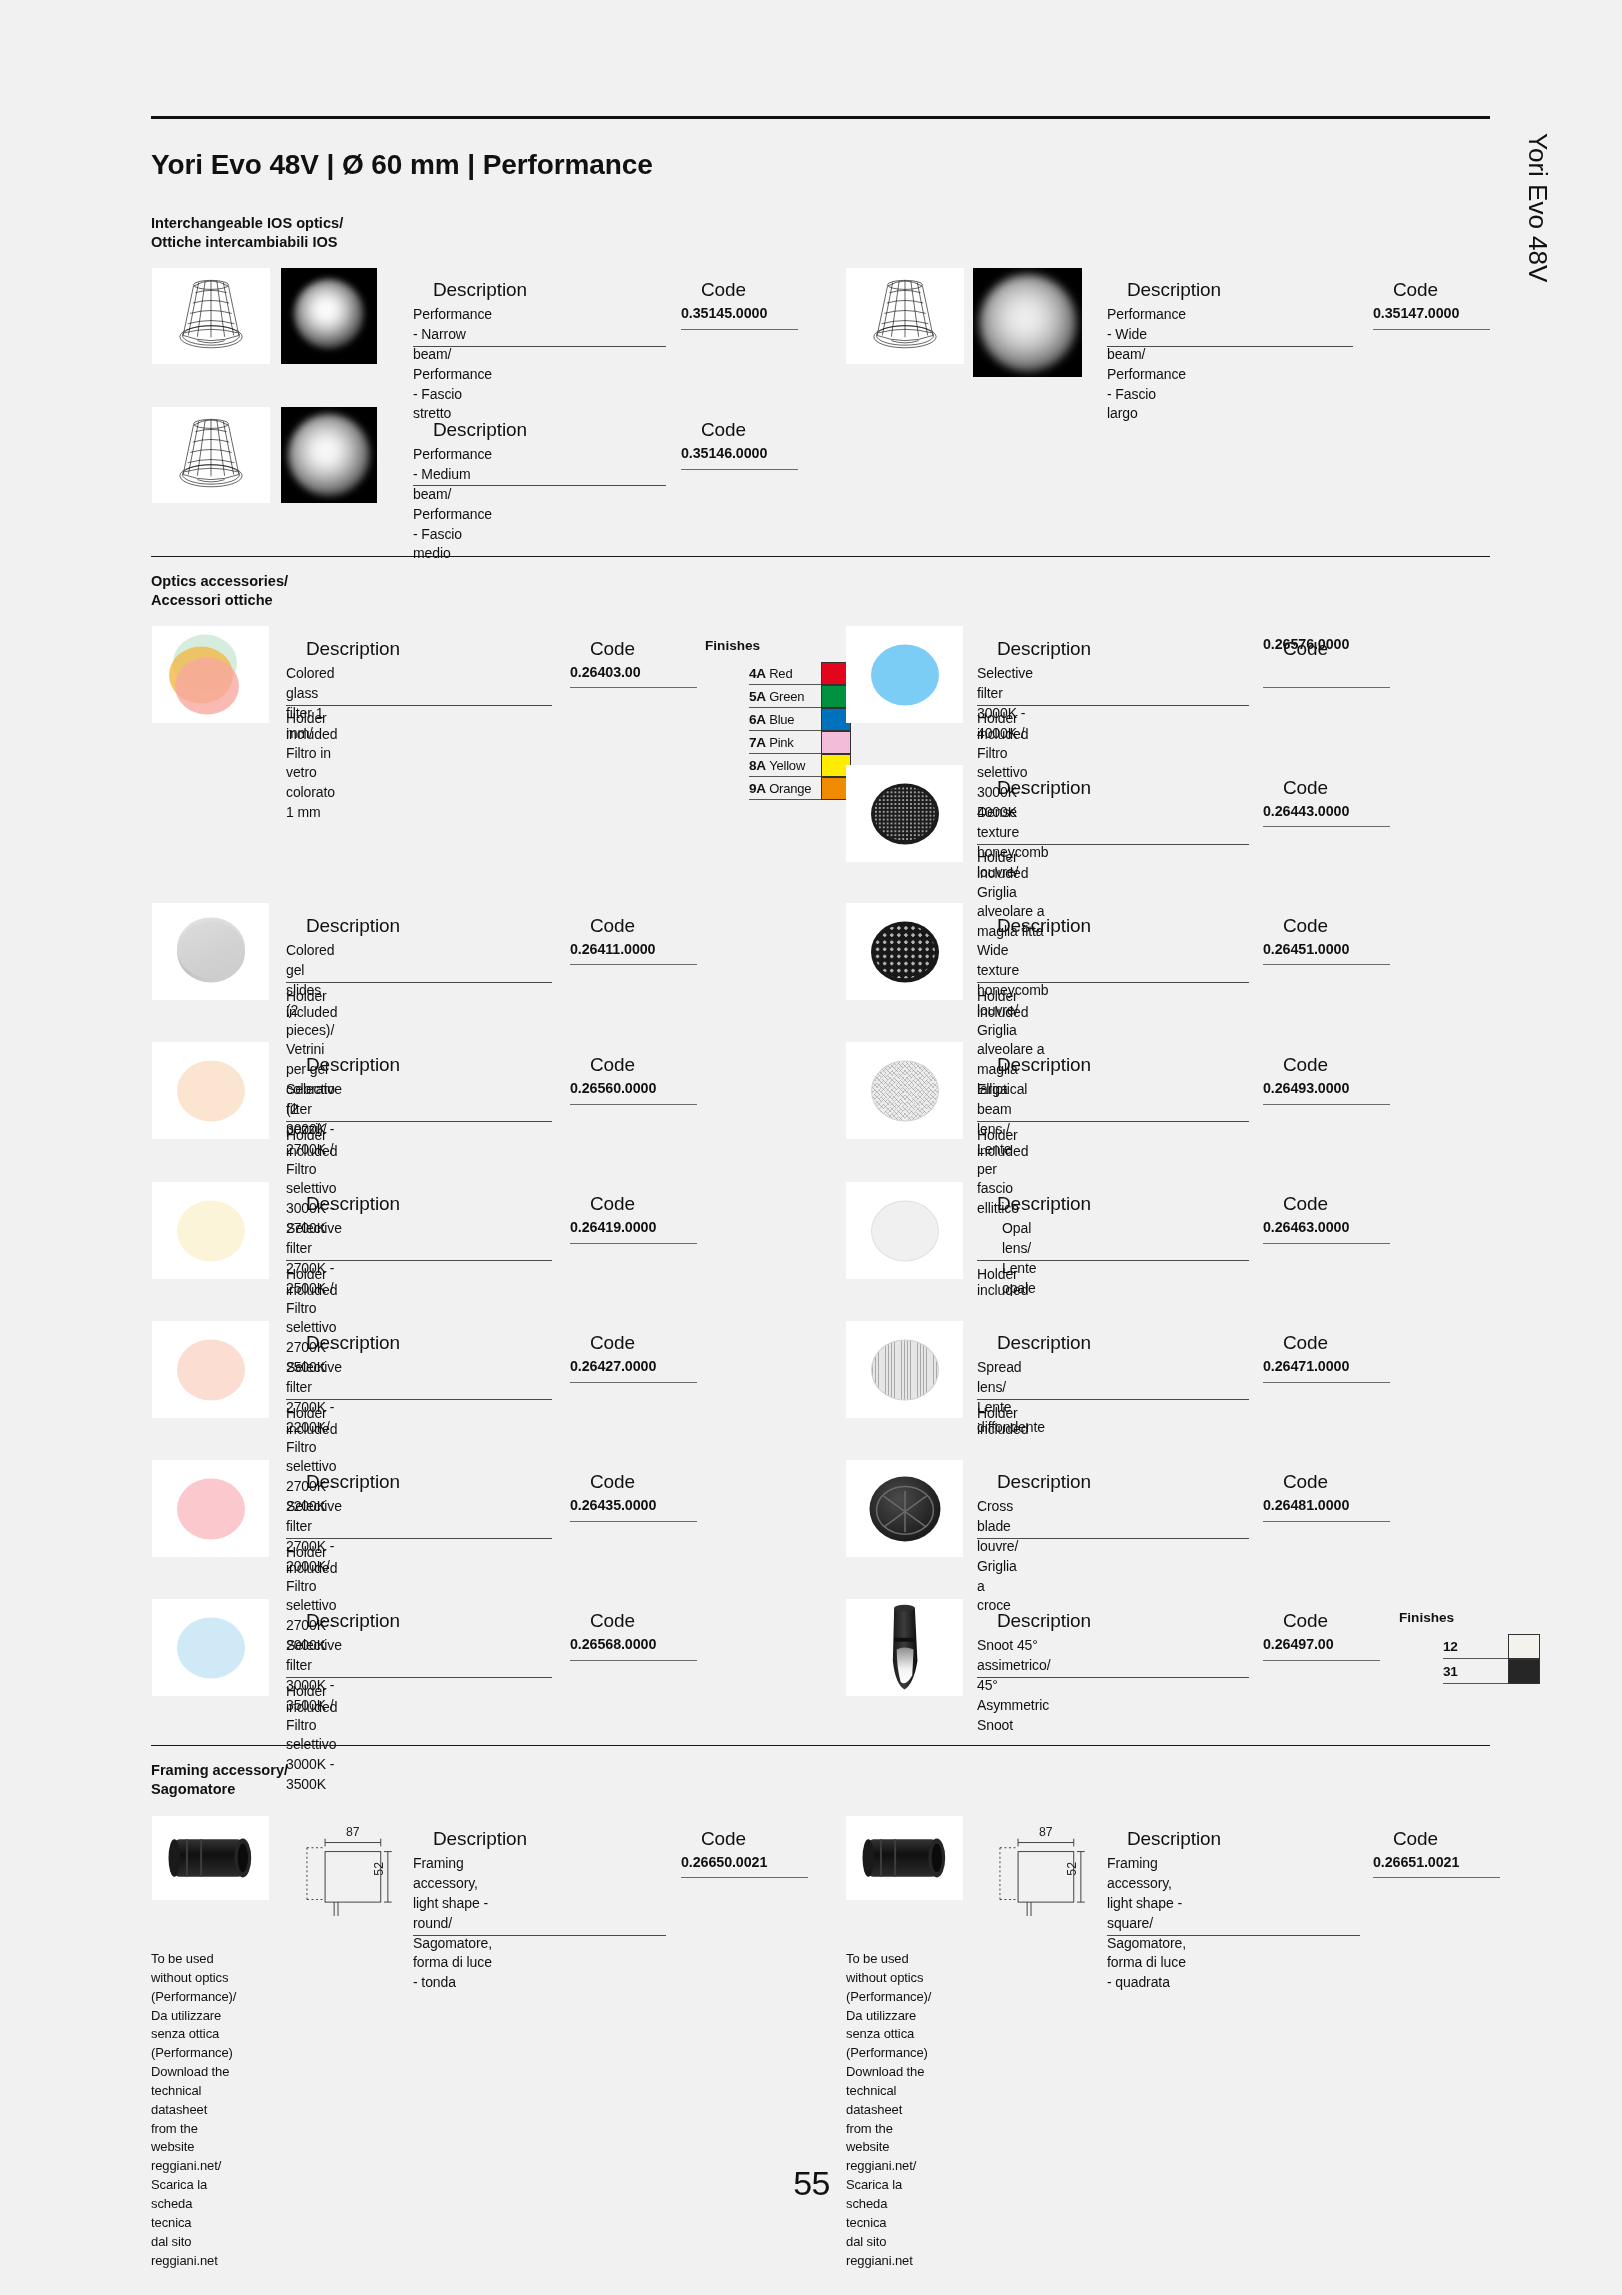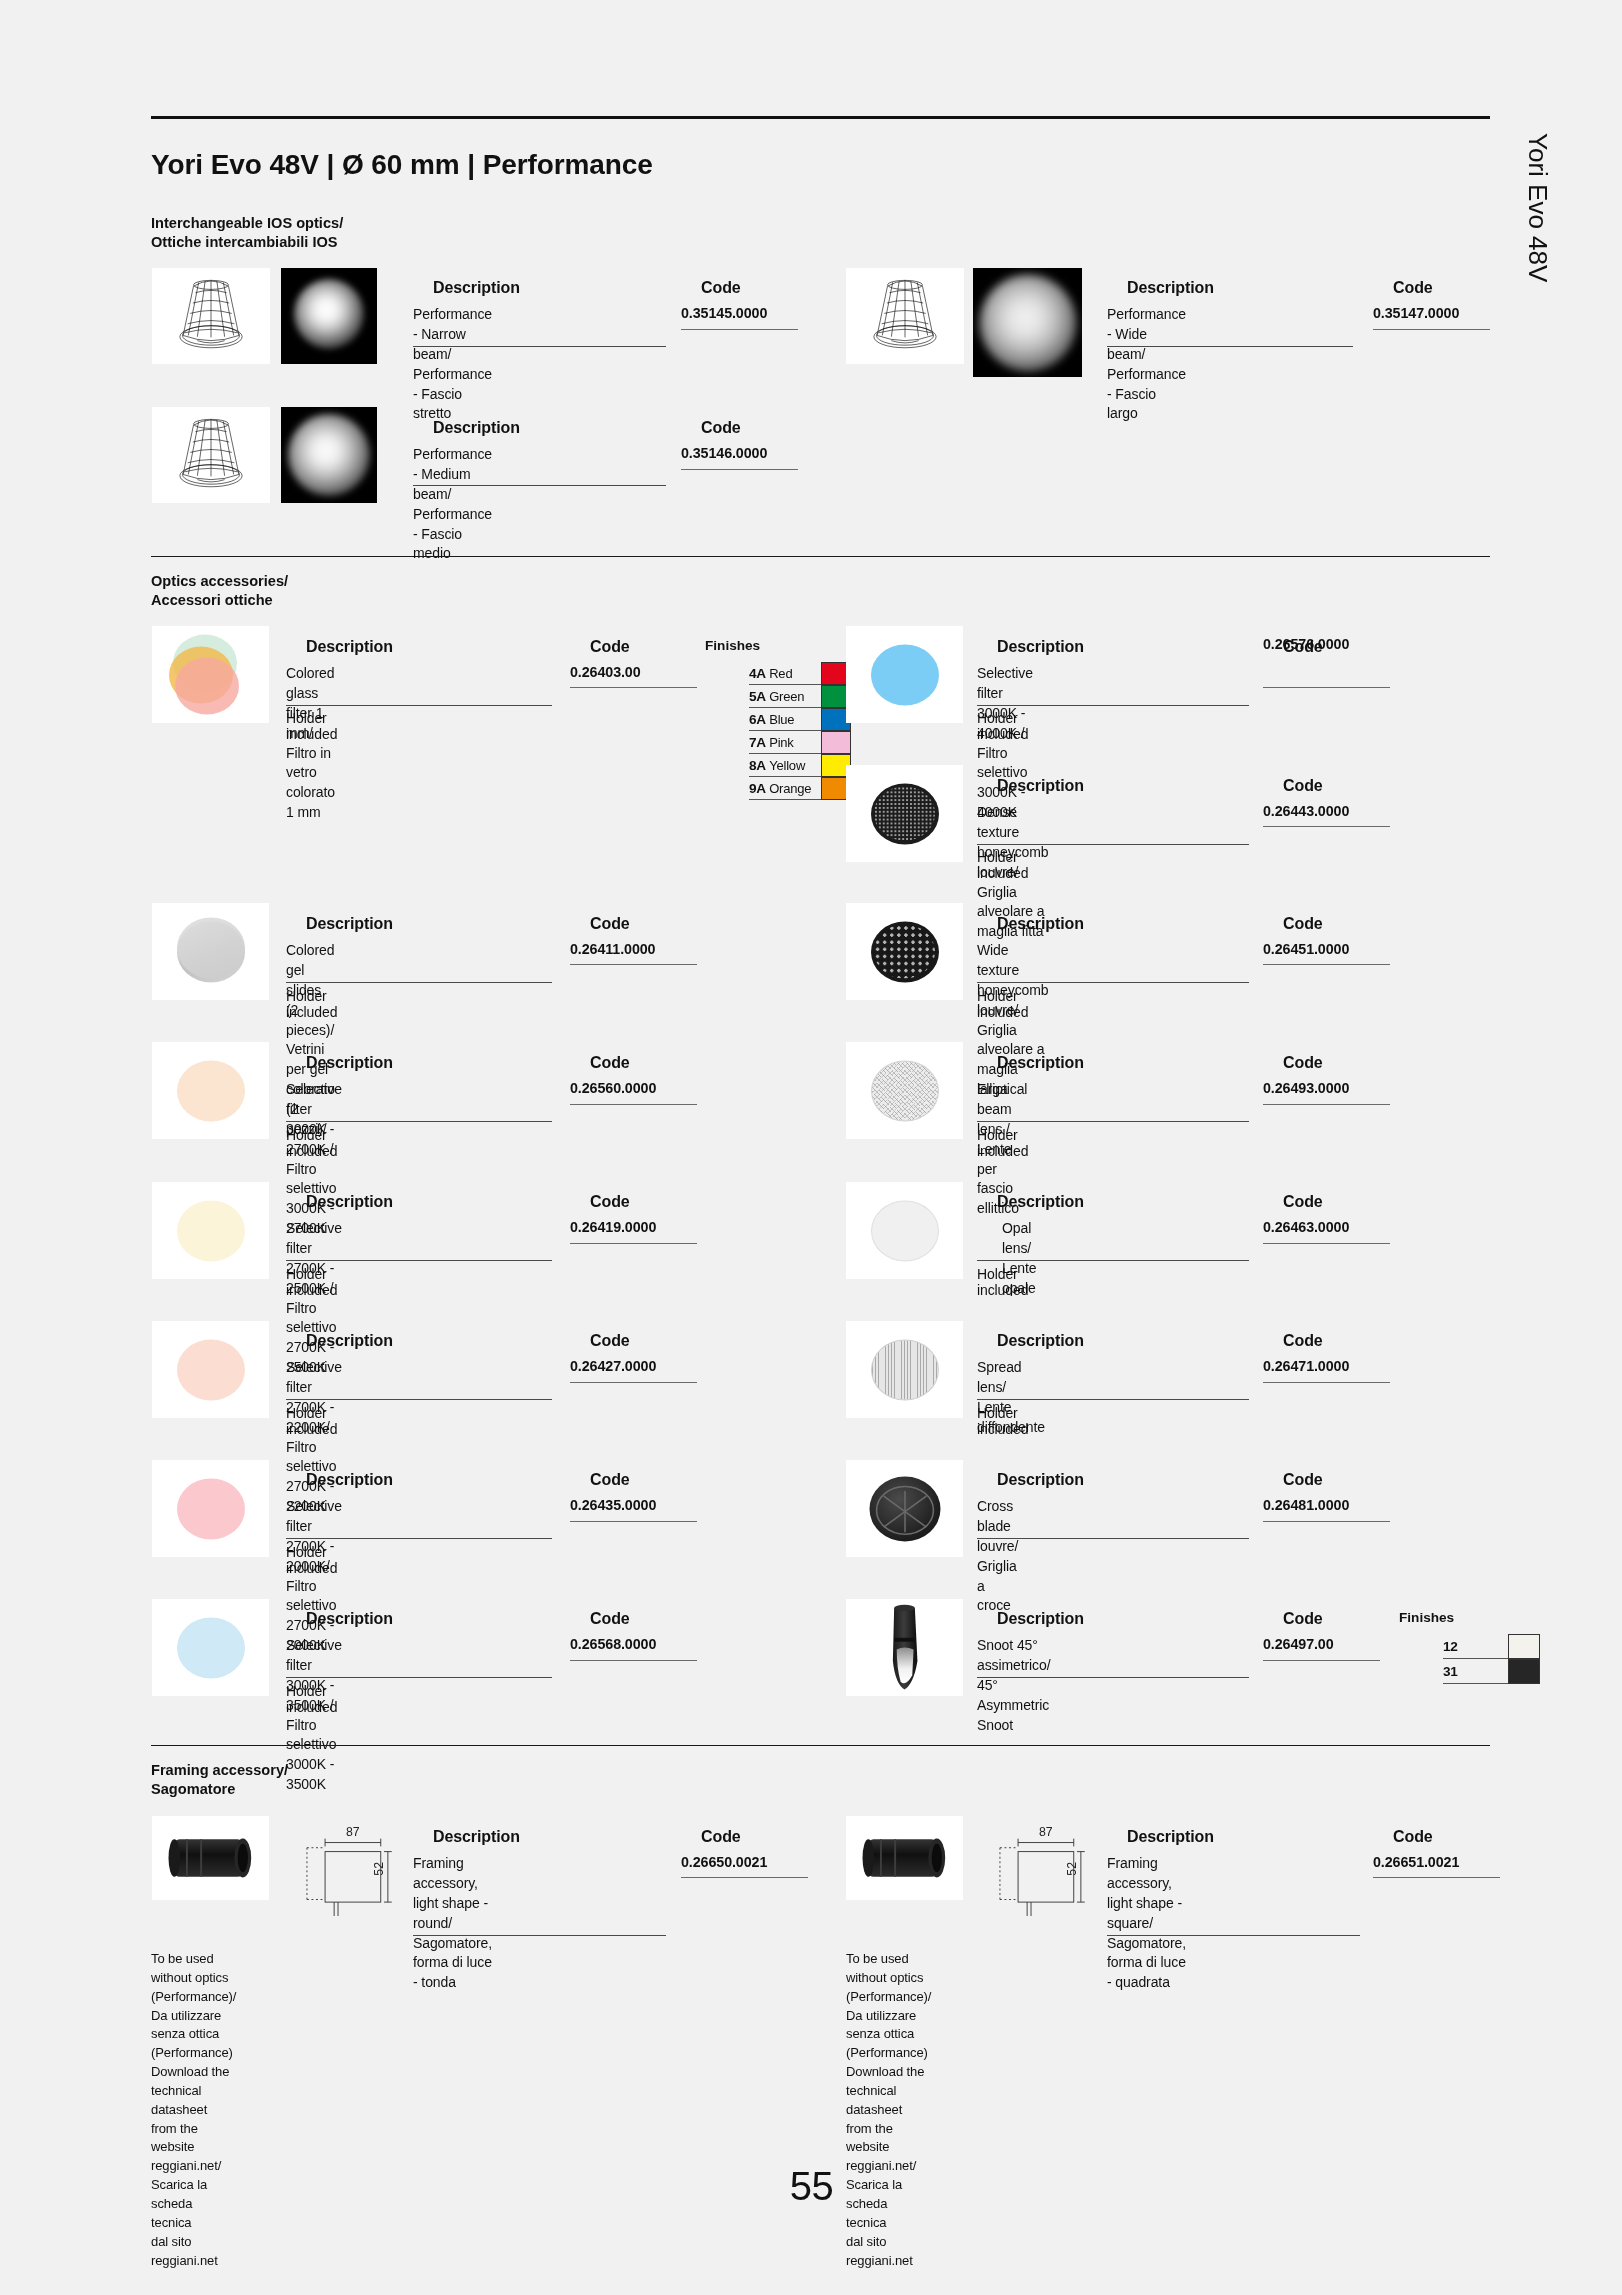--- a/index.html
+++ b/index.html
@@ -44,21 +44,21 @@
   
   .card { position: absolute; }
   .thumb {
     position: absolute; background: #fff; overflow: hidden;
   }
   .thumb-img { position:absolute; left:0; top:0; width:100%; height:100%; }
 
   .beamimg { position: absolute; background: #000; overflow: hidden; }
 
   .col-head {
-    position: absolute; font-size: 16px; font-weight: bold; letter-spacing: -0.1px; padding-left: 20px;
+    position: absolute; font-size: 19px; font-weight: normal; letter-spacing: -0.1px; padding-left: 20px;
   }
   .desc {
     position: absolute; font-size: 14px; line-height: 1.42; white-space: pre-line;
     letter-spacing: -0.1px;
   }
   .code {
     position: absolute; font-size: 14.3px; font-weight: bold; letter-spacing: -0.1px;
   }
   .ul-desc { position: absolute; height: 1.3px; background: #4a4a4a; }
   .ul-code { position: absolute; height: 1.3px; background: #6a6a6a; }
@@ -90,21 +90,21 @@
     writing-mode: vertical-rl; transform: rotate(180deg);
   }
 
   .note {
     position: absolute; font-size: 13px; line-height: 1.45; white-space: pre-line;
     letter-spacing: -0.1px;
   }
 
   .pagenum {
     position: absolute; left: 0; right: 0; top: 2164px;
-    text-align: center; font-size: 40px; letter-spacing: -0.6px;
+    text-align: center; font-size: 34px; letter-spacing: -0.6px;
   }
 
   
   .lens {
     position: absolute; left: 50%; top: 50%; transform: translate(-50%,-50%);
     border-radius: 50%;
   }
 </style>
 </head>
 <body>

